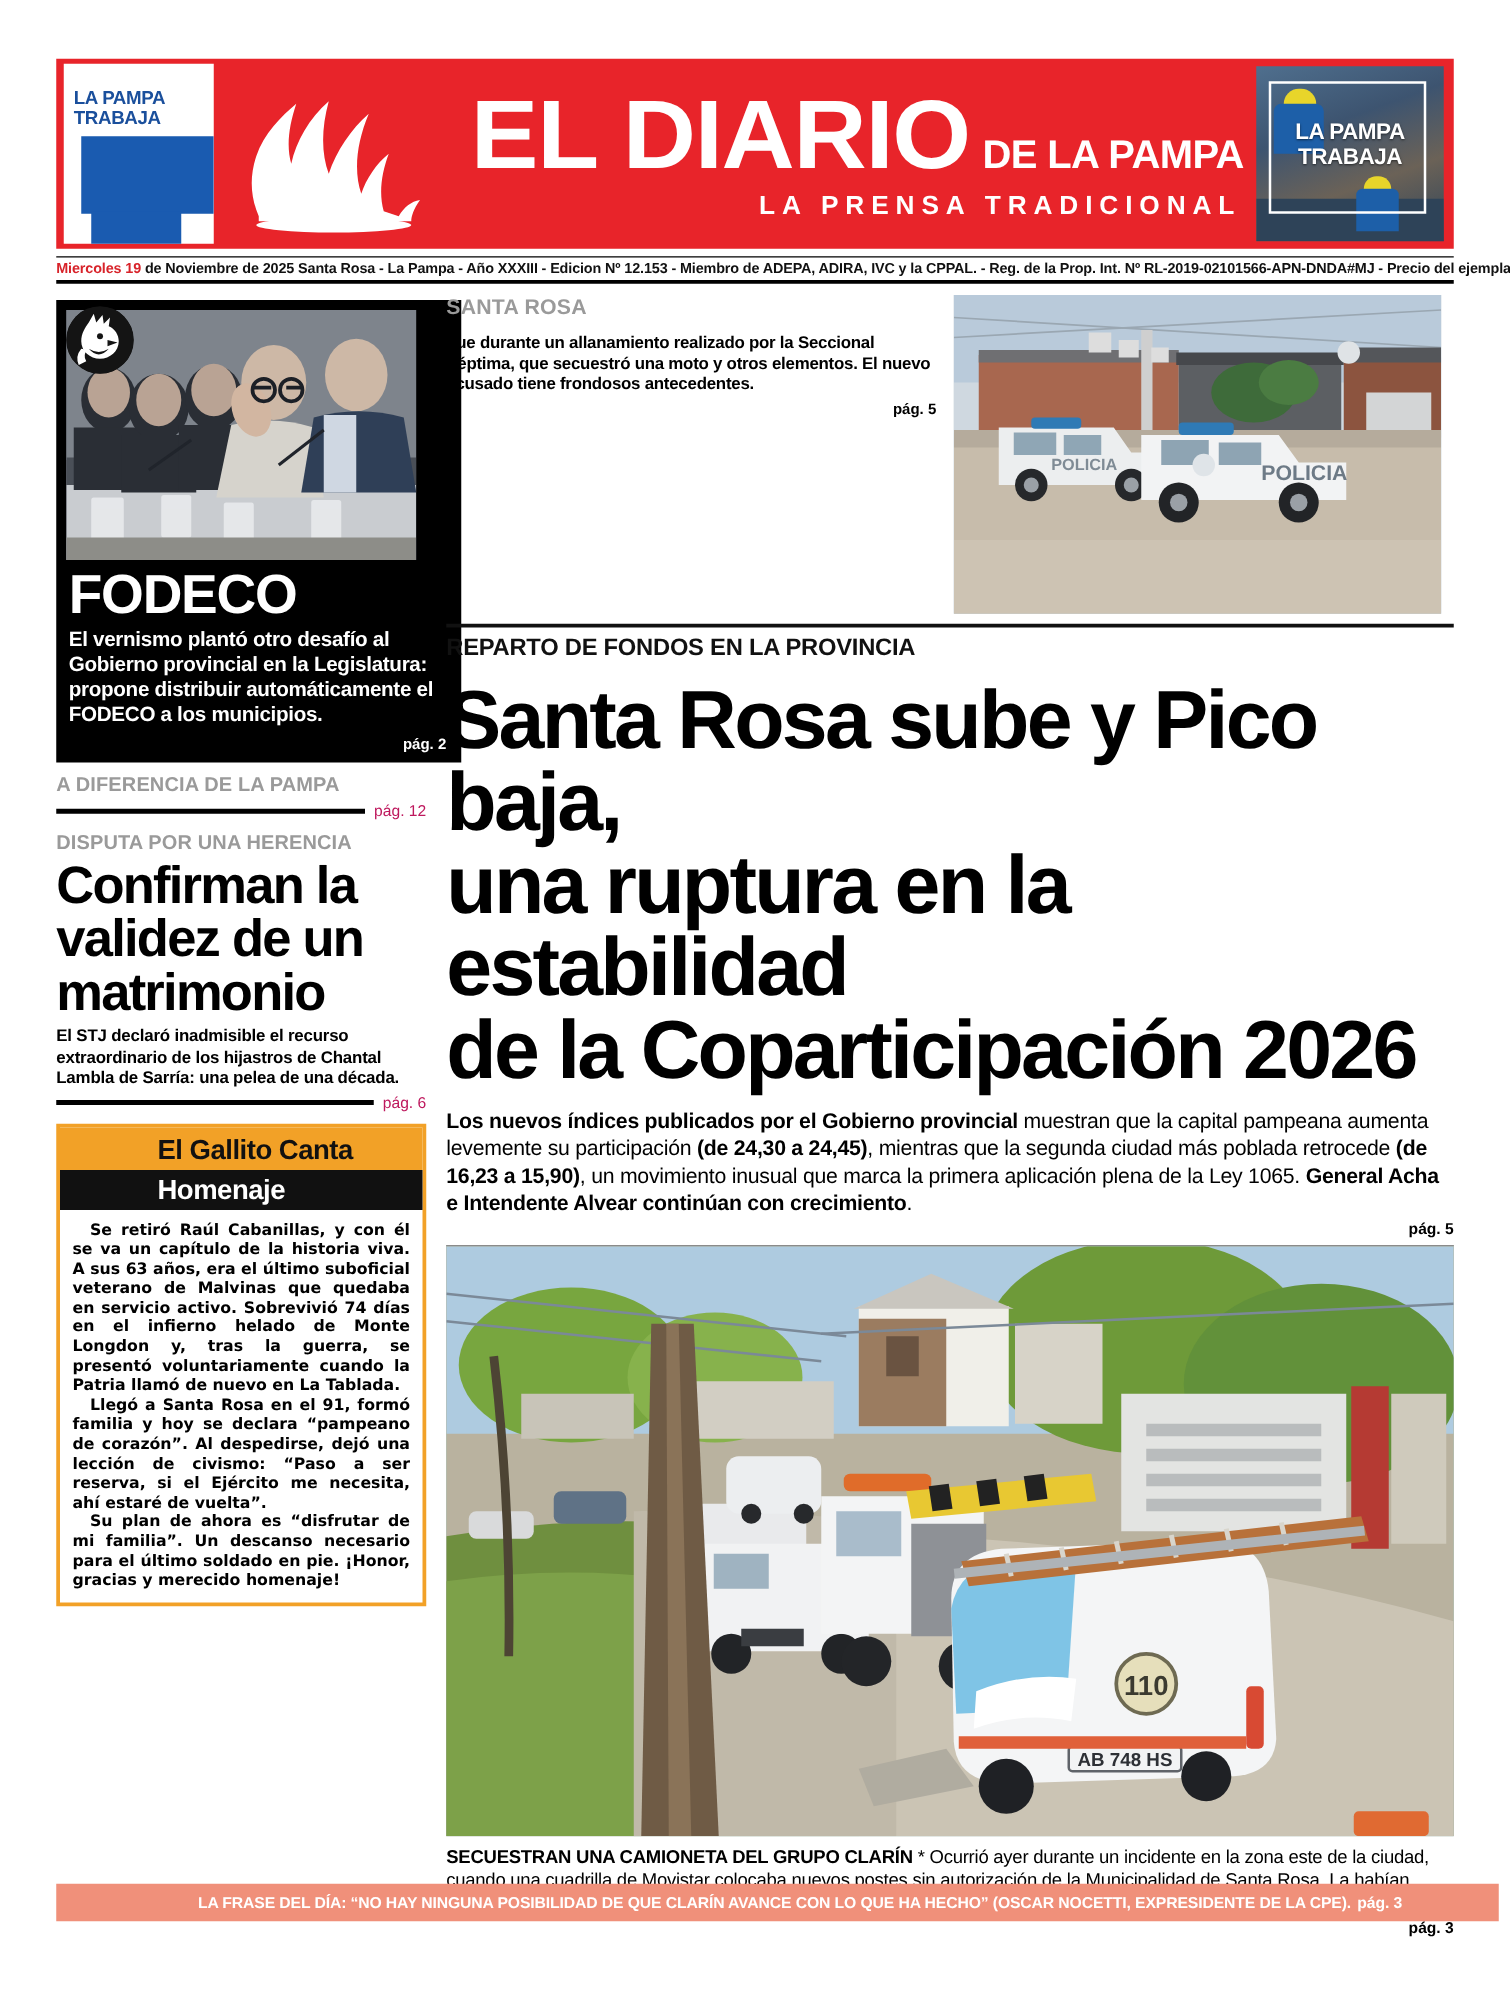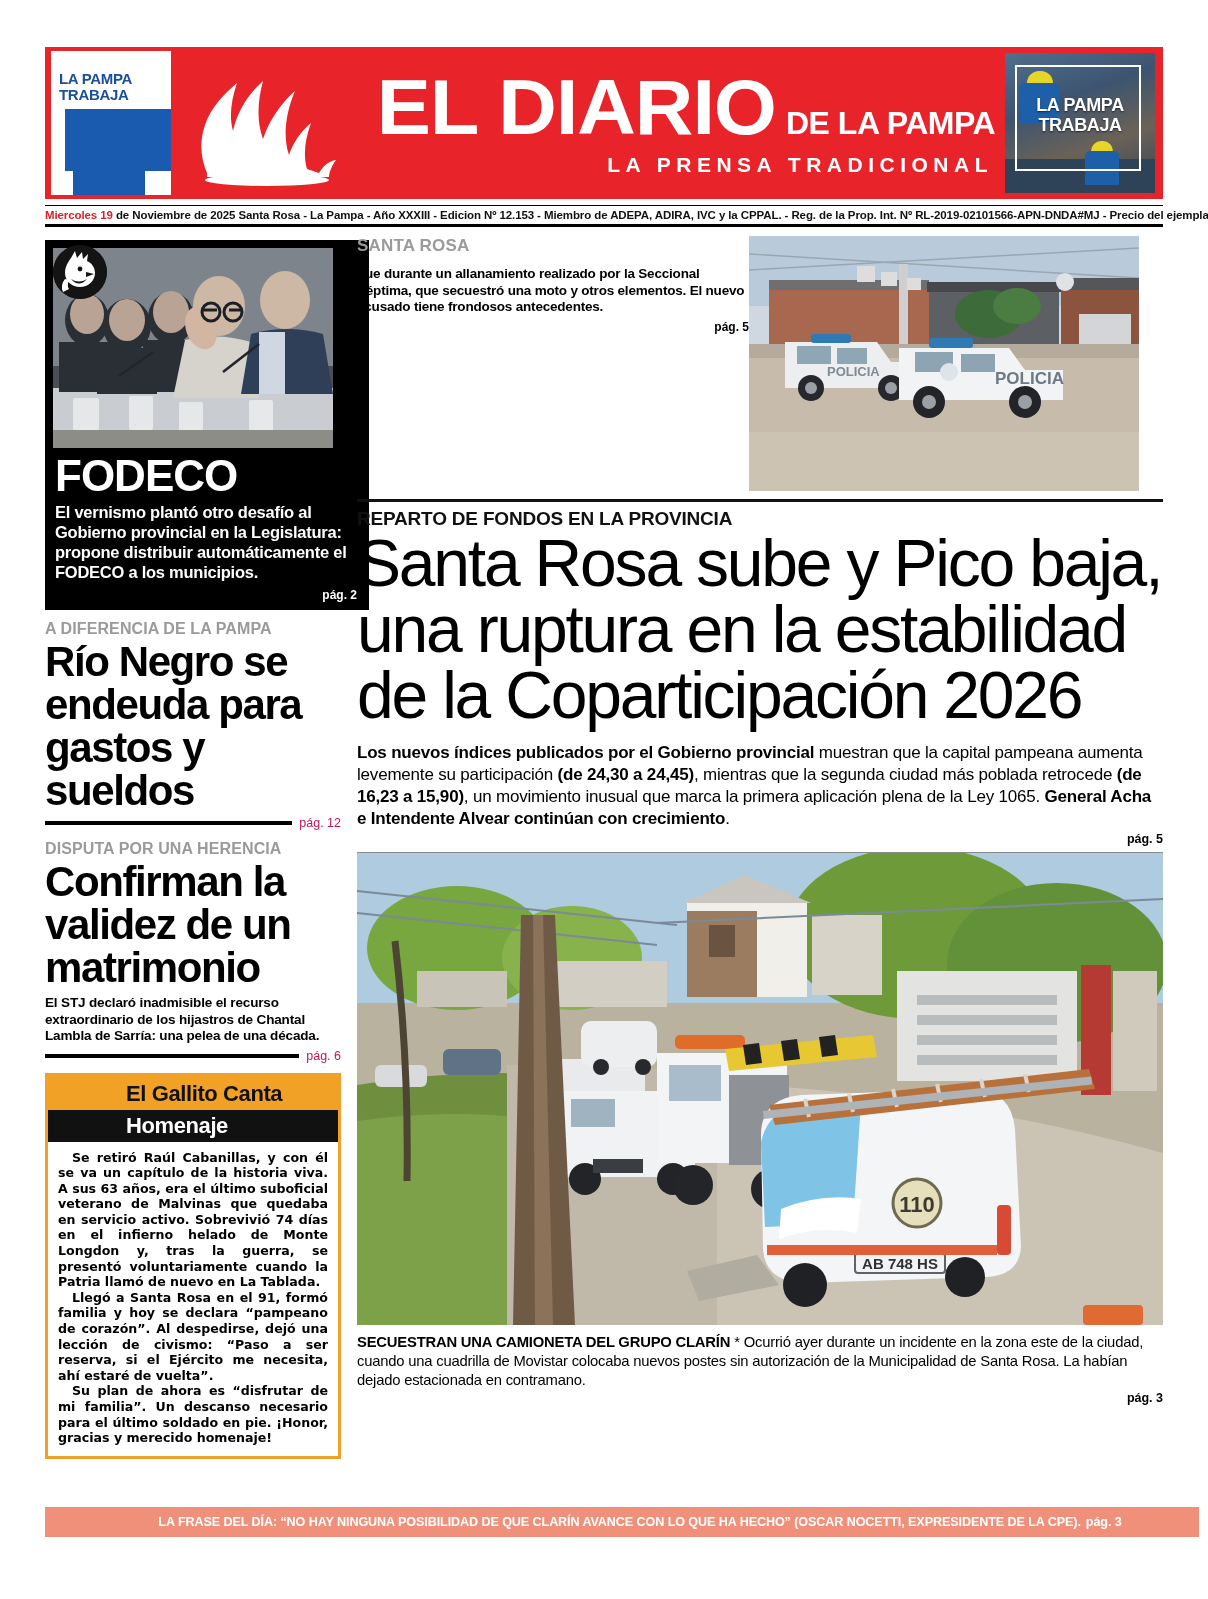--- a/index.html
+++ b/index.html
@@ -310,20 +310,21 @@
 
   
   .right-col {
     position: absolute;
     left: 357px; top: 236px;
     width: 806px;
   }
 
   .topstory {
     display: flex;
+    gap: 14px;
   }
   .topstory-text { width: 392px; flex: none; }
   .ts-kicker {
     color: #9a9a9a; font-size: 17px; font-weight: 800; letter-spacing: 0.2px;
   }
   .ts-head {
     color: #d8232a;
     font-weight: 800;
     font-size: 40px;
     line-height: 43px;
@@ -345,26 +346,26 @@
     flex: none;
   }
 
   .hr-thick { height: 3px; background: #111; margin: 8px 0 0 0; }
 
   .main-kicker {
     font-size: 19px; font-weight: 800; color: #111;
     letter-spacing: -0.2px; margin-top: 6px;
   }
   .main-head {
-    font-weight: 400;
+    font-weight: 700;
     color: #000;
     font-size: 66px;
     line-height: 66px;
     letter-spacing: -2.2px;
-    margin-top: 0;
+    margin-top: 12px;
   }
   .main-deck {
     font-size: 17px;
     line-height: 22px;
     margin-top: 14px;
     color: #000;
     letter-spacing: -0.2px;
   }
   .main-deck b { font-weight: 800; }
   .main-pag { text-align: right; font-size: 12.5px; font-weight: 700; margin-top: 2px; }
@@ -509,21 +510,20 @@
           <rect x="0" y="182" width="280" height="18" fill="#8d8d88"></rect>
         </svg>
       </div>
       <div class="fodeco-title">FODECO</div>
       <div class="fodeco-sub">El vernismo plantó otro desafío al Gobierno provincial en la Legislatura: propone distribuir automáticamente el FODECO a los municipios.</div>
       <div class="fodeco-pag">pág. 2</div>
     </div>
 
     <div>
       <div class="kicker-grey">A DIFERENCIA DE LA PAMPA</div>
-      <div class="hl-black">Río Negro se endeuda para gastos y sueldos</div>
       <div class="rule-row">
         <div class="bar"></div>
         <div class="pg">pág. 12</div>
       </div>
     </div>
 
     <div>
       <div class="kicker-grey">DISPUTA POR UNA HERENCIA</div>
       <div class="hl-black">Confirman la validez de un matrimonio</div>
       <div class="deck-small">El STJ declaró inadmisible el recurso extraordinario de los hijastros de Chantal Lambla de Sarría: una pelea de una década.</div>

